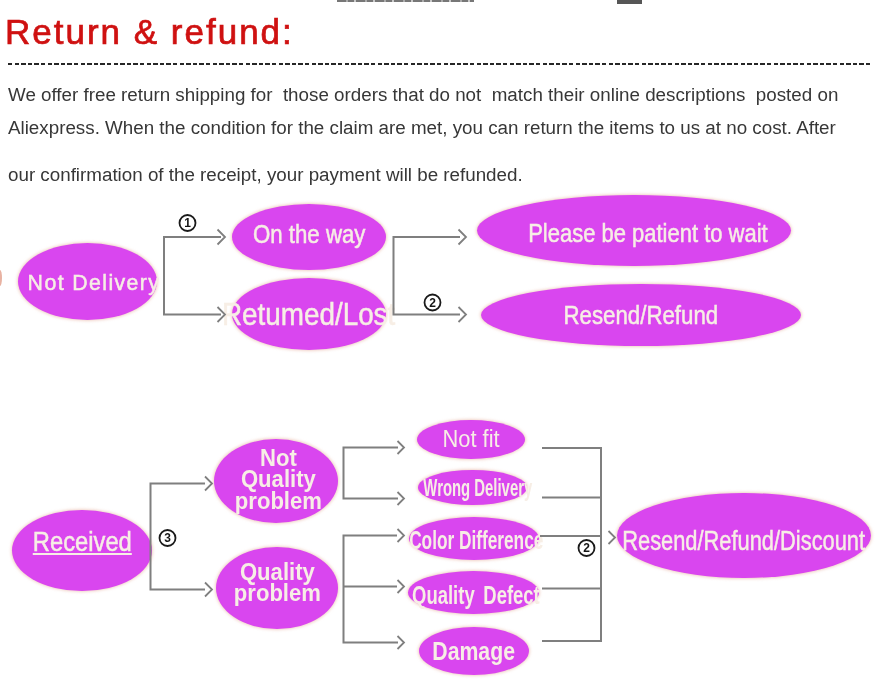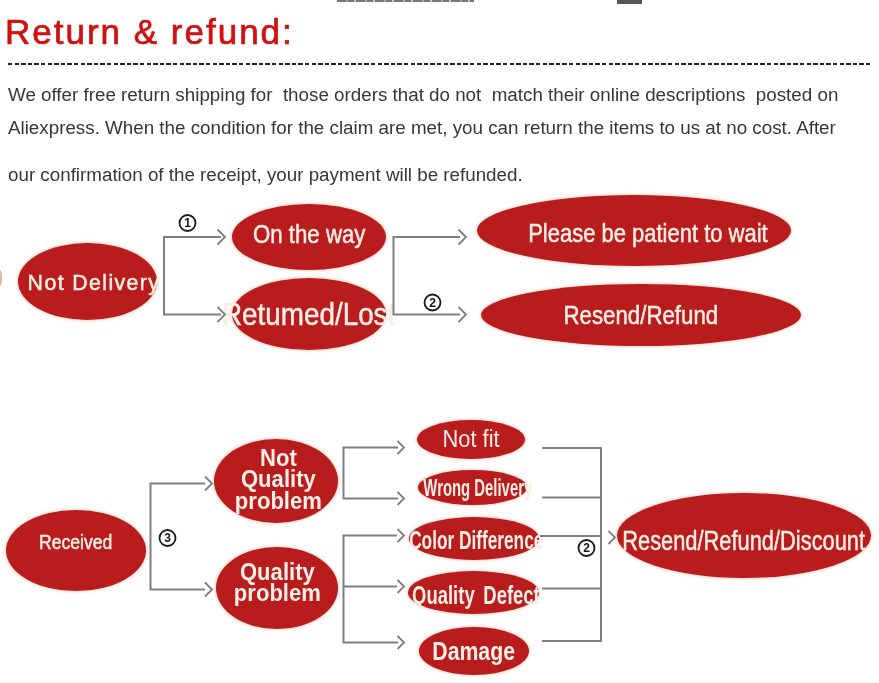--- a/index.html
+++ b/index.html
@@ -1,19 +1,19 @@
 <!DOCTYPE html>
 <html><head>
 <meta charset="utf-8">
 <style>
   html,body{margin:0;padding:0;}
   body{width:879px;height:683px;position:relative;background:#fff;overflow:hidden;
        font-family:"Liberation Sans", sans-serif;}
   .abs{position:absolute;}
-  .ell{position:absolute;background:#b91c1c;border-radius:50%;display:flex;
+  .ell{position:absolute;background:#d946ef;border-radius:50%;display:flex;
        align-items:center;justify-content:center;color:#f7eee5;text-align:center;
        box-shadow:0 0 3px 1px rgba(232,178,162,.6);white-space:nowrap;filter:blur(0.35px);}
   .lbl{white-space:nowrap;display:inline-block;}
 </style>
 </head>
 <body>
 
 <div class="abs" style="left:337px;top:0;width:137px;height:2px;background:repeating-linear-gradient(90deg,#777 0 9px,#aaa 9px 11px,#777 11px 17px,#c9c9c9 17px 19px);"></div>
 <div class="abs" style="left:617px;top:0;width:25px;height:4px;background:#565656;"></div>
 
@@ -36,21 +36,21 @@
 <div class="ell" style="left:232px;top:278px;width:154px;height:72px;font-size:32px;">
     <span class="lbl" style="transform:scaleX(0.87);-webkit-text-stroke:0.5px #f7eee5;">Retumed/Lost</span>
   </div>
 <div class="ell" style="left:477px;top:195px;width:314px;height:71px;font-size:25.5px;">
     <span class="lbl" style="transform:scaleX(0.862);margin-left:28px;margin-top:6px;-webkit-text-stroke:0.5px #f7eee5;">Please be patient to wait</span>
   </div>
 <div class="ell" style="left:481px;top:284px;width:320px;height:62px;font-size:25px;">
     <span class="lbl" style="transform:scaleX(0.89);-webkit-text-stroke:0.5px #f7eee5;">Resend/Refund</span>
   </div>
 
-<div class="ell" style="left:6px;top:510px;width:140px;height:81px;font-size:20px;">
+<div class="ell" style="left:12px;top:510px;width:140px;height:81px;font-size:27px;text-decoration:underline;">
     <span class="lbl" style="transform:scaleX(0.88);margin-top:-16px;-webkit-text-stroke:0.5px #f7eee5;">Received</span>
   </div>
 <div class="ell" style="left:214px;top:439px;width:124px;height:84px;font-size:23px;line-height:21.5px;font-weight:700;">
     <span class="lbl" style="margin-top:-2px;letter-spacing:0px;margin-left:5px;transform:scaleX(0.96);">Not<br>Quality<br>problem</span>
   </div>
 <div class="ell" style="left:216px;top:547px;width:122px;height:82px;font-size:23px;line-height:21.5px;font-weight:700;">
     <span class="lbl" style="margin-top:-10px;letter-spacing:0px;transform:scaleX(0.96);">Quality<br>problem</span>
   </div>
 <div class="ell" style="left:417px;top:420px;width:108px;height:39px;font-size:23px;font-weight:400;text-align:right;">
     <span class="lbl" style="transform:scaleX(0.95);">Not fit</span>

